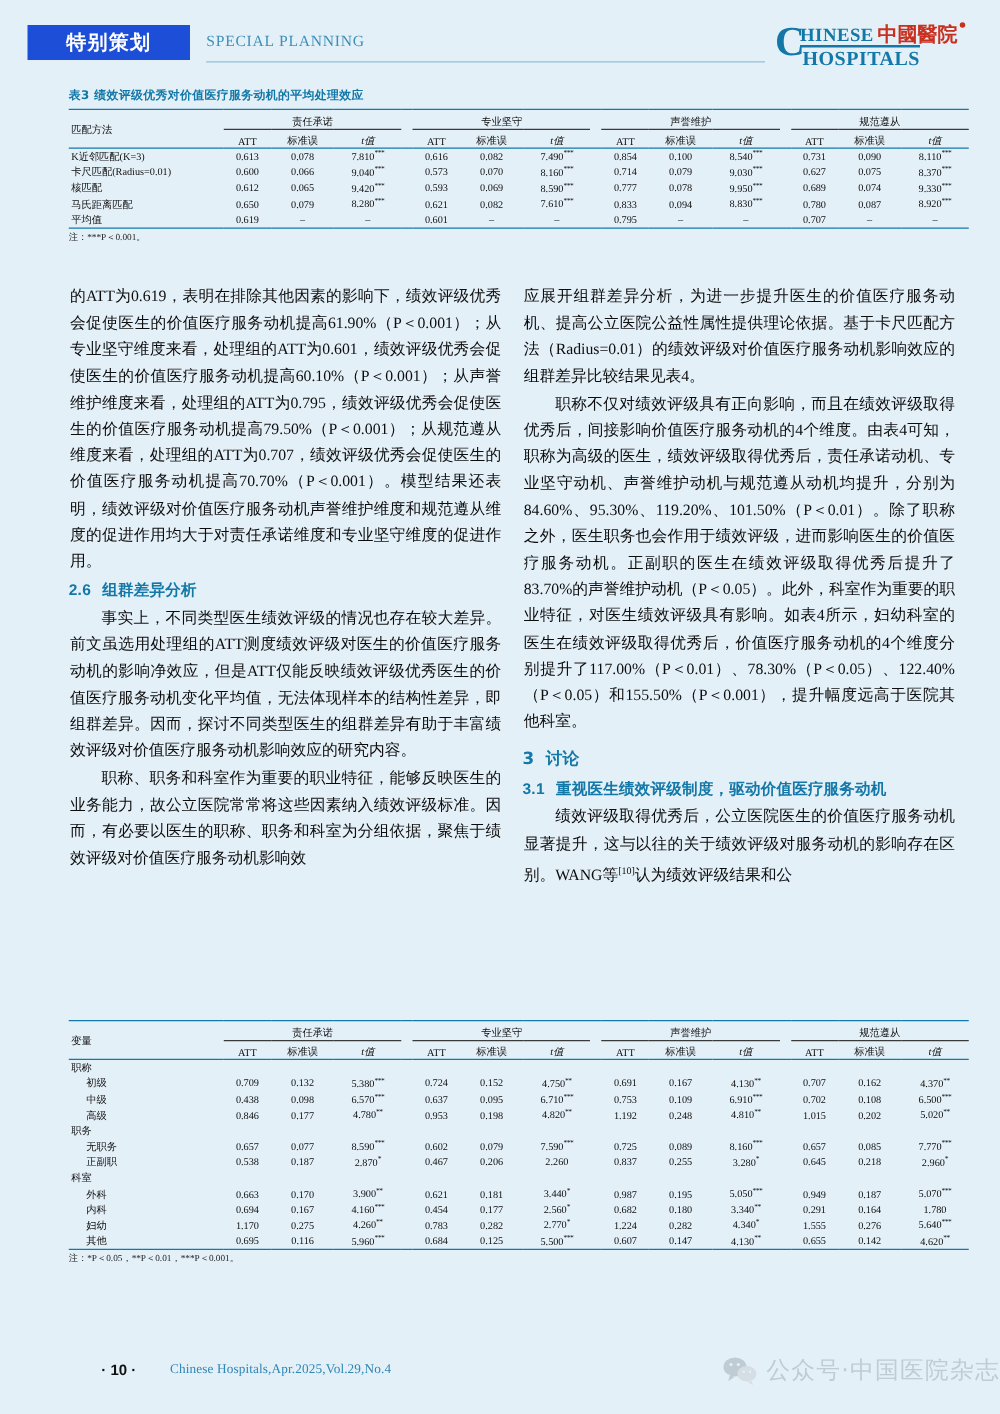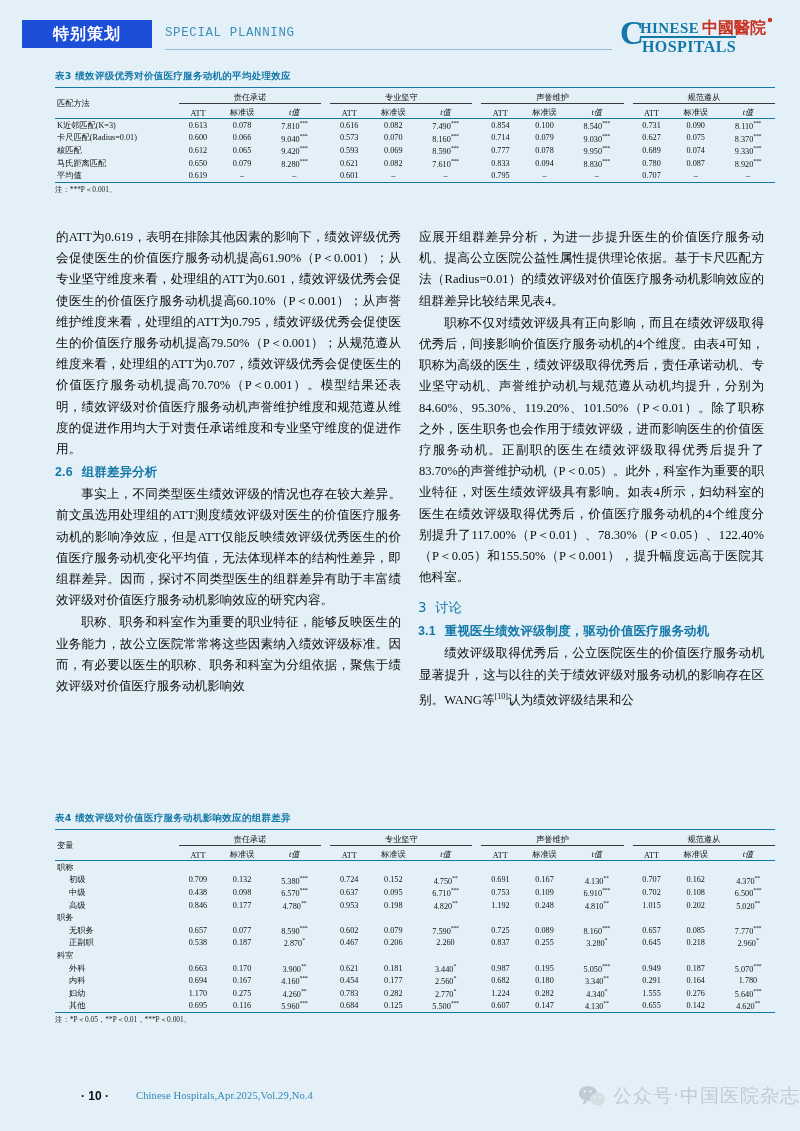--- a/index.html
+++ b/index.html
@@ -39,21 +39,21 @@
     font-weight: bold;
     font-size: 16px;
     letter-spacing: 1px;
     display: flex;
     align-items: center;
     justify-content: center;
   }
   .mast-en {
     position: absolute;
     left: 165px; top: 26px;
-    font-family: Liberation Mono, monospace;
+    font-family: Liberation Serif, serif;
     font-size: 12.5px;
     letter-spacing: 0.6px;
     color: #3e8fb8;
     text-align: right;
   }
   .mast-rule {
     position: absolute;
     left: 165px; top: 49px;
     width: 447px; height: 1px;
     background: #8fc0da;
@@ -125,21 +125,21 @@
     font-weight: bold;
     color: #1378a8;
     line-height: 21px;
     letter-spacing: 0.2px;
   }
   h3.sec .num { font-family: "Liberation Sans", sans-serif; }
   h2.sec-big {
     margin: 8px 0 0 0;
     font-family: "DejaVu Sans", sans-serif;
     font-size: 13.4px;
-    font-weight: normal;
+    font-weight: bold;
     color: #1378a8;
     line-height: 23px;
   }
   .ref-sup { font-size: 8px; vertical-align: super; }
 
   
   .footer { position: absolute; left: 0; bottom: 0; width: 800px; height: 62px; margin-left: 26px; }
   .pg-no {
     position: absolute; left: 55px; top: 20px;
     font-family: "Liberation Sans", sans-serif;
@@ -326,21 +326,20 @@
     <h2 class="sec-big">
       <span>3</span>&nbsp;&nbsp;<span>讨论</span>
     </h2>
     <h3 class="sec">
       <span class="num">3.1</span>&nbsp;&nbsp;<span>重视医生绩效评级制度，驱动价值医疗服务动机</span>
     </h3>
     <p><span>绩效评级取得优秀后，公立医院医生的价值医疗服务动机显著提升，这与以往的关于绩效评级对服务动机的影响存在区别。WANG等</span><span class="ref-sup">[10]</span><span>认为绩效评级结果和公</span></p>
   </div>
 
   <div style="position:absolute; left:55px; top:812px; width:720px;">
-    <div class="tbl-caption">表4  绩效评级对价值医疗服务动机影响效应的组群差异</div>
     <table class="dtable" style="margin-top:4px;">
       <thead>
         <tr class="hrow rule-top">
           <td rowspan="2" class="c-label" style="width:122px; vertical-align:middle; text-align:left;">变量</td>
           <td colspan="3" class="grp-rule">责任承诺</td>
           <td class="spacer"></td>
           <td colspan="3" class="grp-rule">专业坚守</td>
           <td class="spacer"></td>
           <td colspan="3" class="grp-rule">声誉维护</td>
           <td class="spacer"></td>

